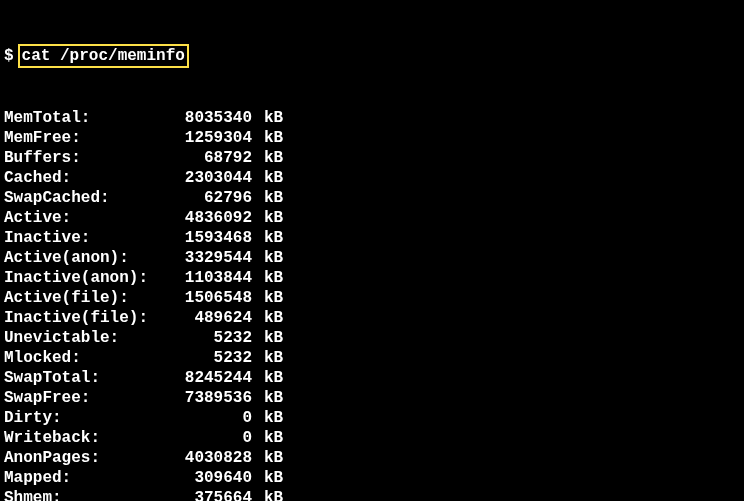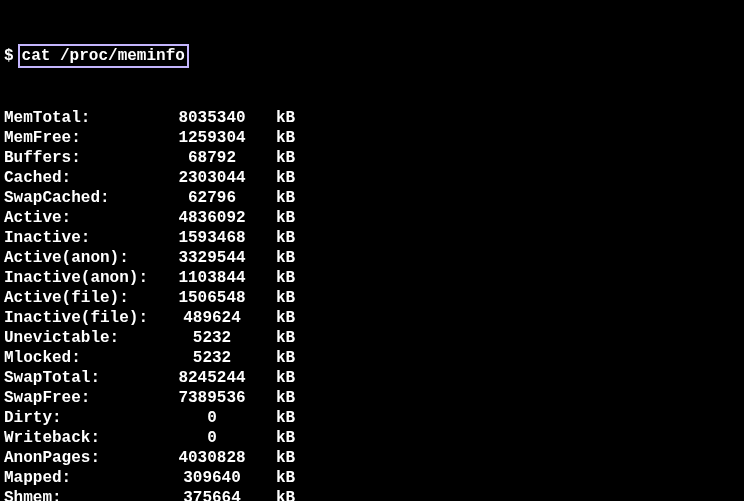--- a/index.html
+++ b/index.html
@@ -23,40 +23,40 @@
       white-space: pre;
     }
     .prompt-line {
       display: flex;
       align-items: center;
     }
     .prompt-symbol {
       color: #ffffff;
     }
     .highlighted-command {
-      border: 2px solid #c4b5fd;
+      border: 2px solid #fde047;
       padding: 0px 2px;
       margin-left: 4px;
       display: inline-block;
     }
     .row {
       display: flex;
       gap: 8px;
     }
     .label {
       width: 160px;
       white-space: pre;
     }
     .value {
       width: 80px;
-      text-align: center;
+      text-align: right;
       white-space: pre;
     }
     .unit {
-      margin-left: 16px;
+      margin-left: 4px;
       white-space: pre;
     }
   </style>
 </head>
 <body>
 
 <div class="terminal">
   <div class="prompt-line">
     <span class="prompt-symbol">$</span>
     <span class="highlighted-command">cat /proc/meminfo</span>

